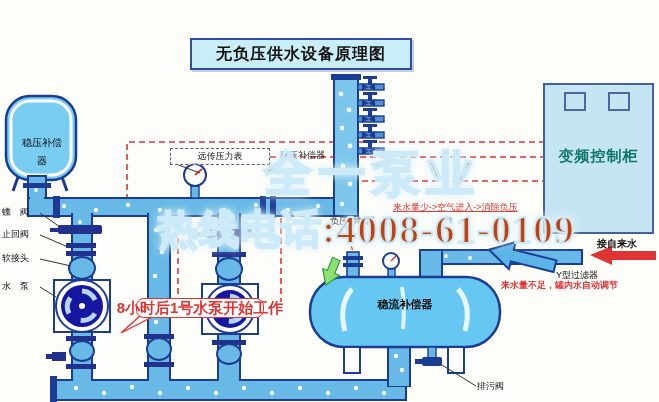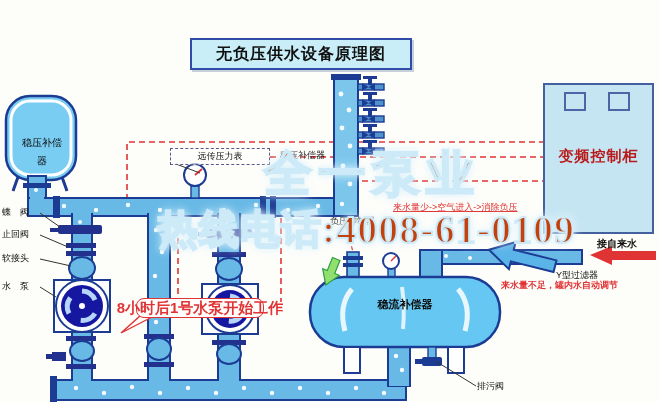--- a/index.html
+++ b/index.html
@@ -14,21 +14,21 @@
   .bold{font-weight:bold;}
   .title-box{position:absolute;left:190px;top:38px;width:218px;height:28px;
       background:#c9eef8;border:2px solid #2f4da8;box-shadow:2px 2px 0 rgba(40,70,120,.25);
       display:flex;align-items:center;justify-content:center;
       font-size:16px;font-weight:bold;color:#101010;letter-spacing:1px;}
   .cabinet{position:absolute;left:543px;top:83px;width:107px;height:147px;
       background:#c5e5f3;border:2px solid #44609f;}
   .cabinet .sq{position:absolute;top:7px;width:18px;height:15px;border:2px solid #4a66a5;}
   .cabinet .sq.a{left:19px;} .cabinet .sq.b{left:63px;}
   .cabinet .clabel{position:absolute;left:0;top:62px;width:100%;text-align:center;
-      font-size:15px;font-weight:bold;color:#b91c1c;letter-spacing:1px;}
+      font-size:15px;font-weight:bold;color:#0f766e;letter-spacing:1px;}
   .tank1-label{position:absolute;left:20px;top:134px;width:44px;text-align:center;
       font-size:10px;color:#0a0a0a;word-break:break-all;line-height:18px;}
   .gauge-label-box{position:absolute;left:170px;top:148px;width:98px;height:15px;
       border:1px dashed #5a5a8a;background:rgba(255,255,255,.6);
       display:flex;align-items:center;justify-content:center;font-size:9px;color:#111;}
   .tankmain-label{position:absolute;left:330px;top:297px;width:150px;text-align:center;
       font-size:11px;font-weight:bold;color:#0a0a0a;}
   .callout{position:absolute;left:136px;top:298px;width:126px;height:18px;
       border:1.5px solid #e03333;border-radius:8px;background:#fffefd;
       display:flex;align-items:center;justify-content:center;

